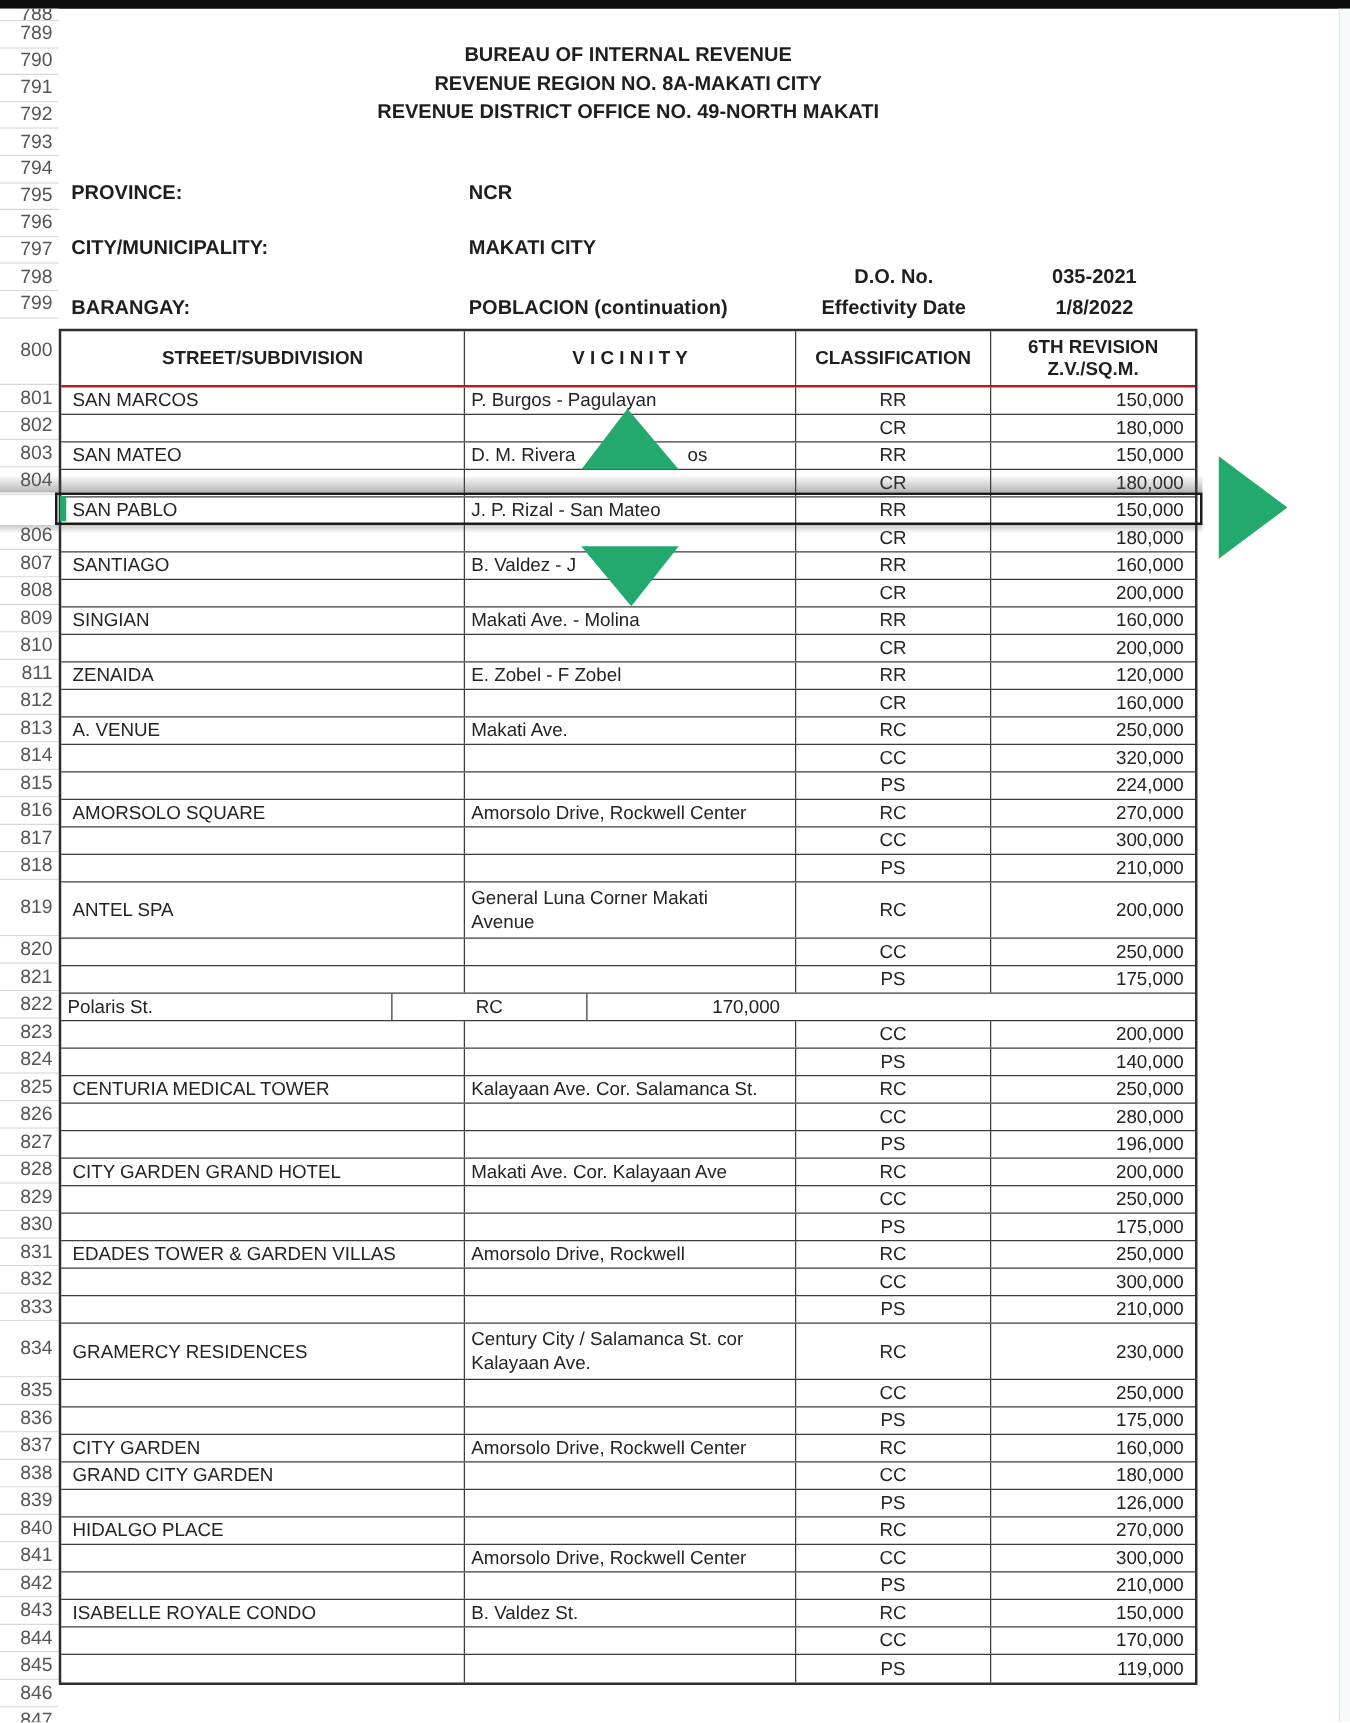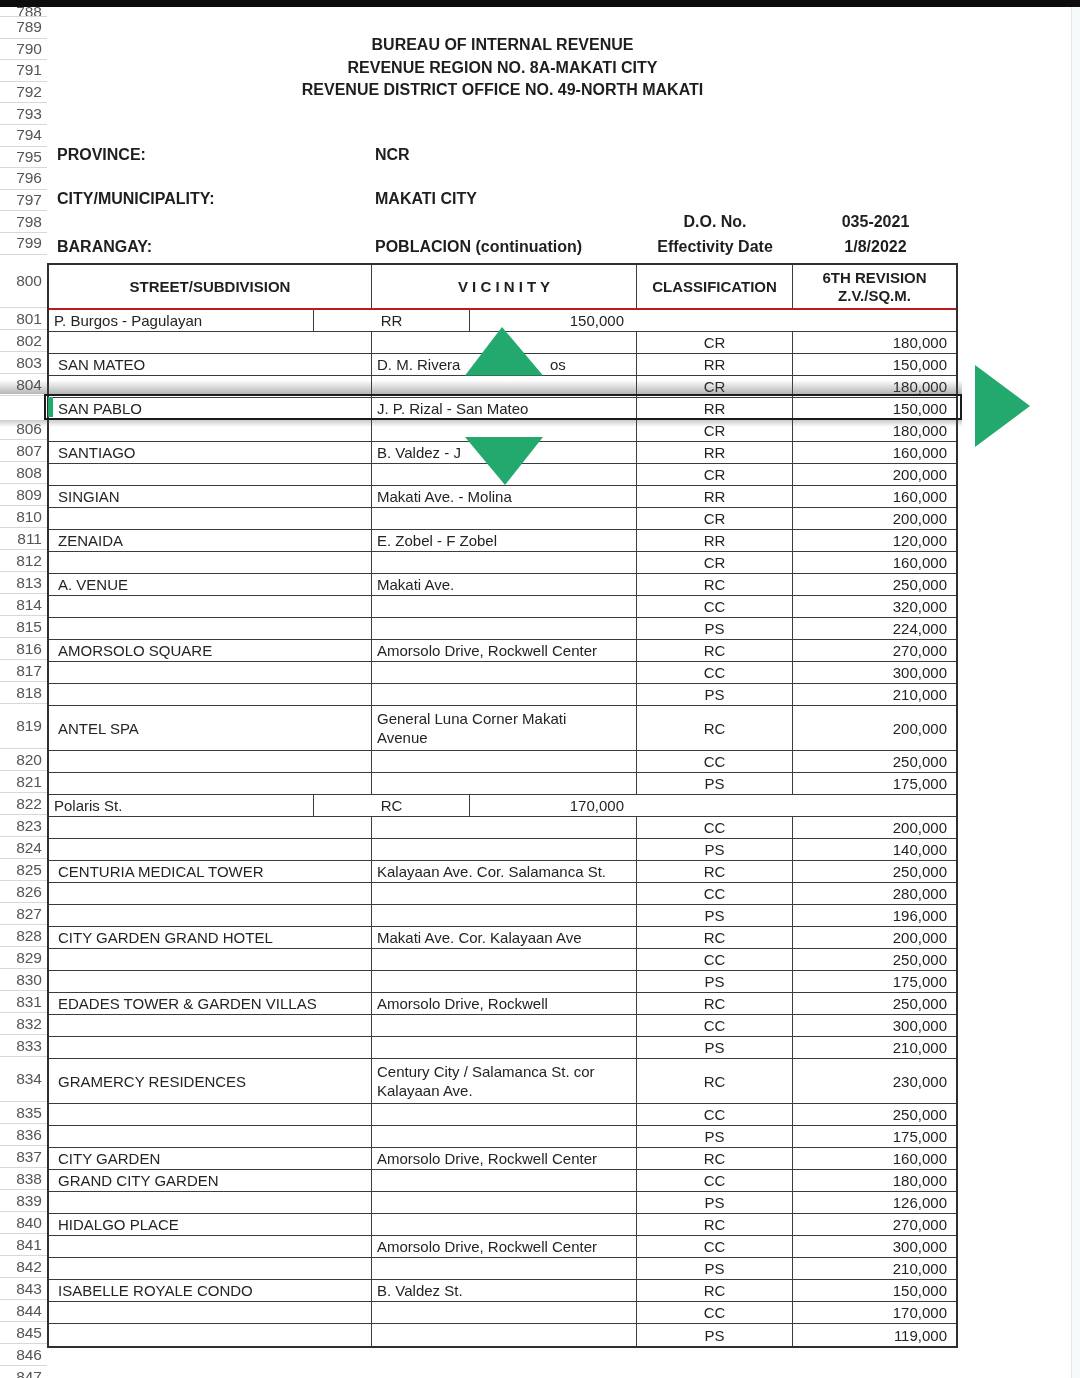--- a/index.html
+++ b/index.html
@@ -165,20 +165,23 @@
       <div class="c c3">CLASSIFICATION</div>
       <div class="c c4">
         <div class="h4">
           <div>6TH REVISION</div>
           <div>Z.V./SQ.M.</div>
         </div>
       </div>
     </div>
     <div id="tbody">
         <div class="trow">
+          <div class="c c1">
+            <span>SAN MARCOS</span>
+          </div>
           <div class="c c2">
             <span>P. Burgos - Pagulayan</span>
           </div>
           <div class="c c3">
             <span>RR</span>
           </div>
           <div class="c c4">
             <span>150,000</span>
           </div>
         </div>

